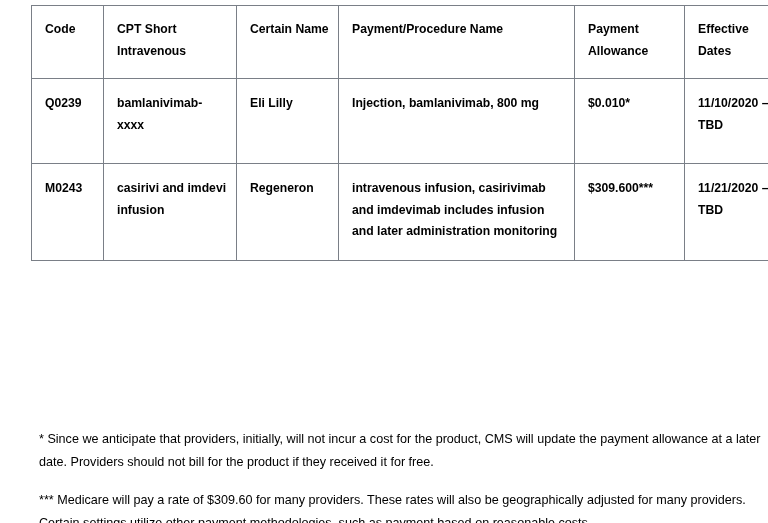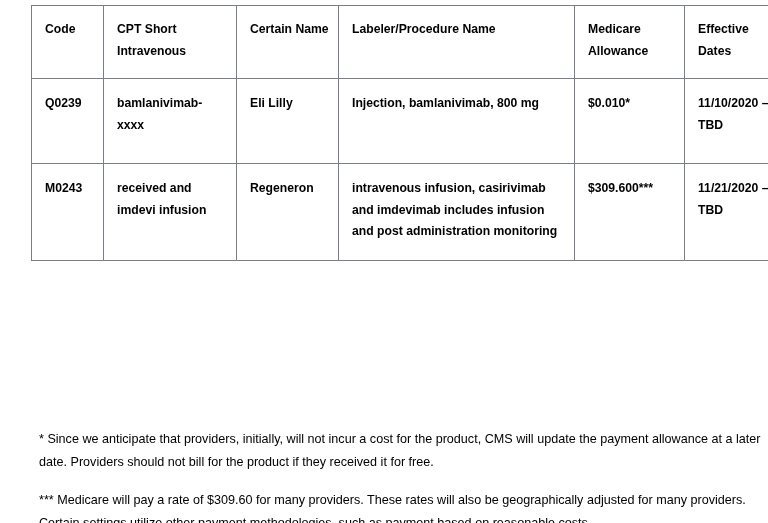--- a/index.html
+++ b/index.html
@@ -97,43 +97,43 @@
         <col class="c-lab">
         <col class="c-vac">
         <col class="c-pay">
         <col class="c-eff">
       </colgroup>
       <thead>
         <tr class="r-head">
           <th>Code</th>
           <th>CPT Short Intravenous</th>
           <th>Certain Name</th>
-          <th>Labeler/Procedure Name</th>
-          <th>Medicare Allowance</th>
+          <th>Payment/Procedure Name</th>
+          <th>Payment Allowance</th>
           <th>Effective Dates</th>
         </tr>
       </thead>
       <tbody>
 
         <tr class="r-0">
           <td>Q0239</td>
           <td>bamlanivimab-xxxx</td>
           <td>Eli Lilly</td>
           <td>Injection, bamlanivimab, 800 mg</td>
           <td>$0.010*</td>
           <td>11/10/2020 – TBD</td>
         </tr>
 
 
 
         <tr class="r-3">
           <td>M0243</td>
-          <td>received and imdevi infusion</td>
+          <td>casirivi and imdevi infusion</td>
           <td>Regeneron</td>
-          <td>intravenous infusion, casirivimab and imdevimab includes infusion and post administration monitoring</td>
+          <td>intravenous infusion, casirivimab and imdevimab includes infusion and later administration monitoring</td>
           <td>$309.600***</td>
           <td>11/21/2020 – TBD</td>
         </tr>
 
       </tbody>
     </table>
   </div>
 
   <div class="footnotes">
     <p class="footnote">* Since we anticipate that providers, initially, will not incur a cost for the product, CMS will update the payment allowance at a later date.  Providers should not bill for the product if they received it for free.</p>

